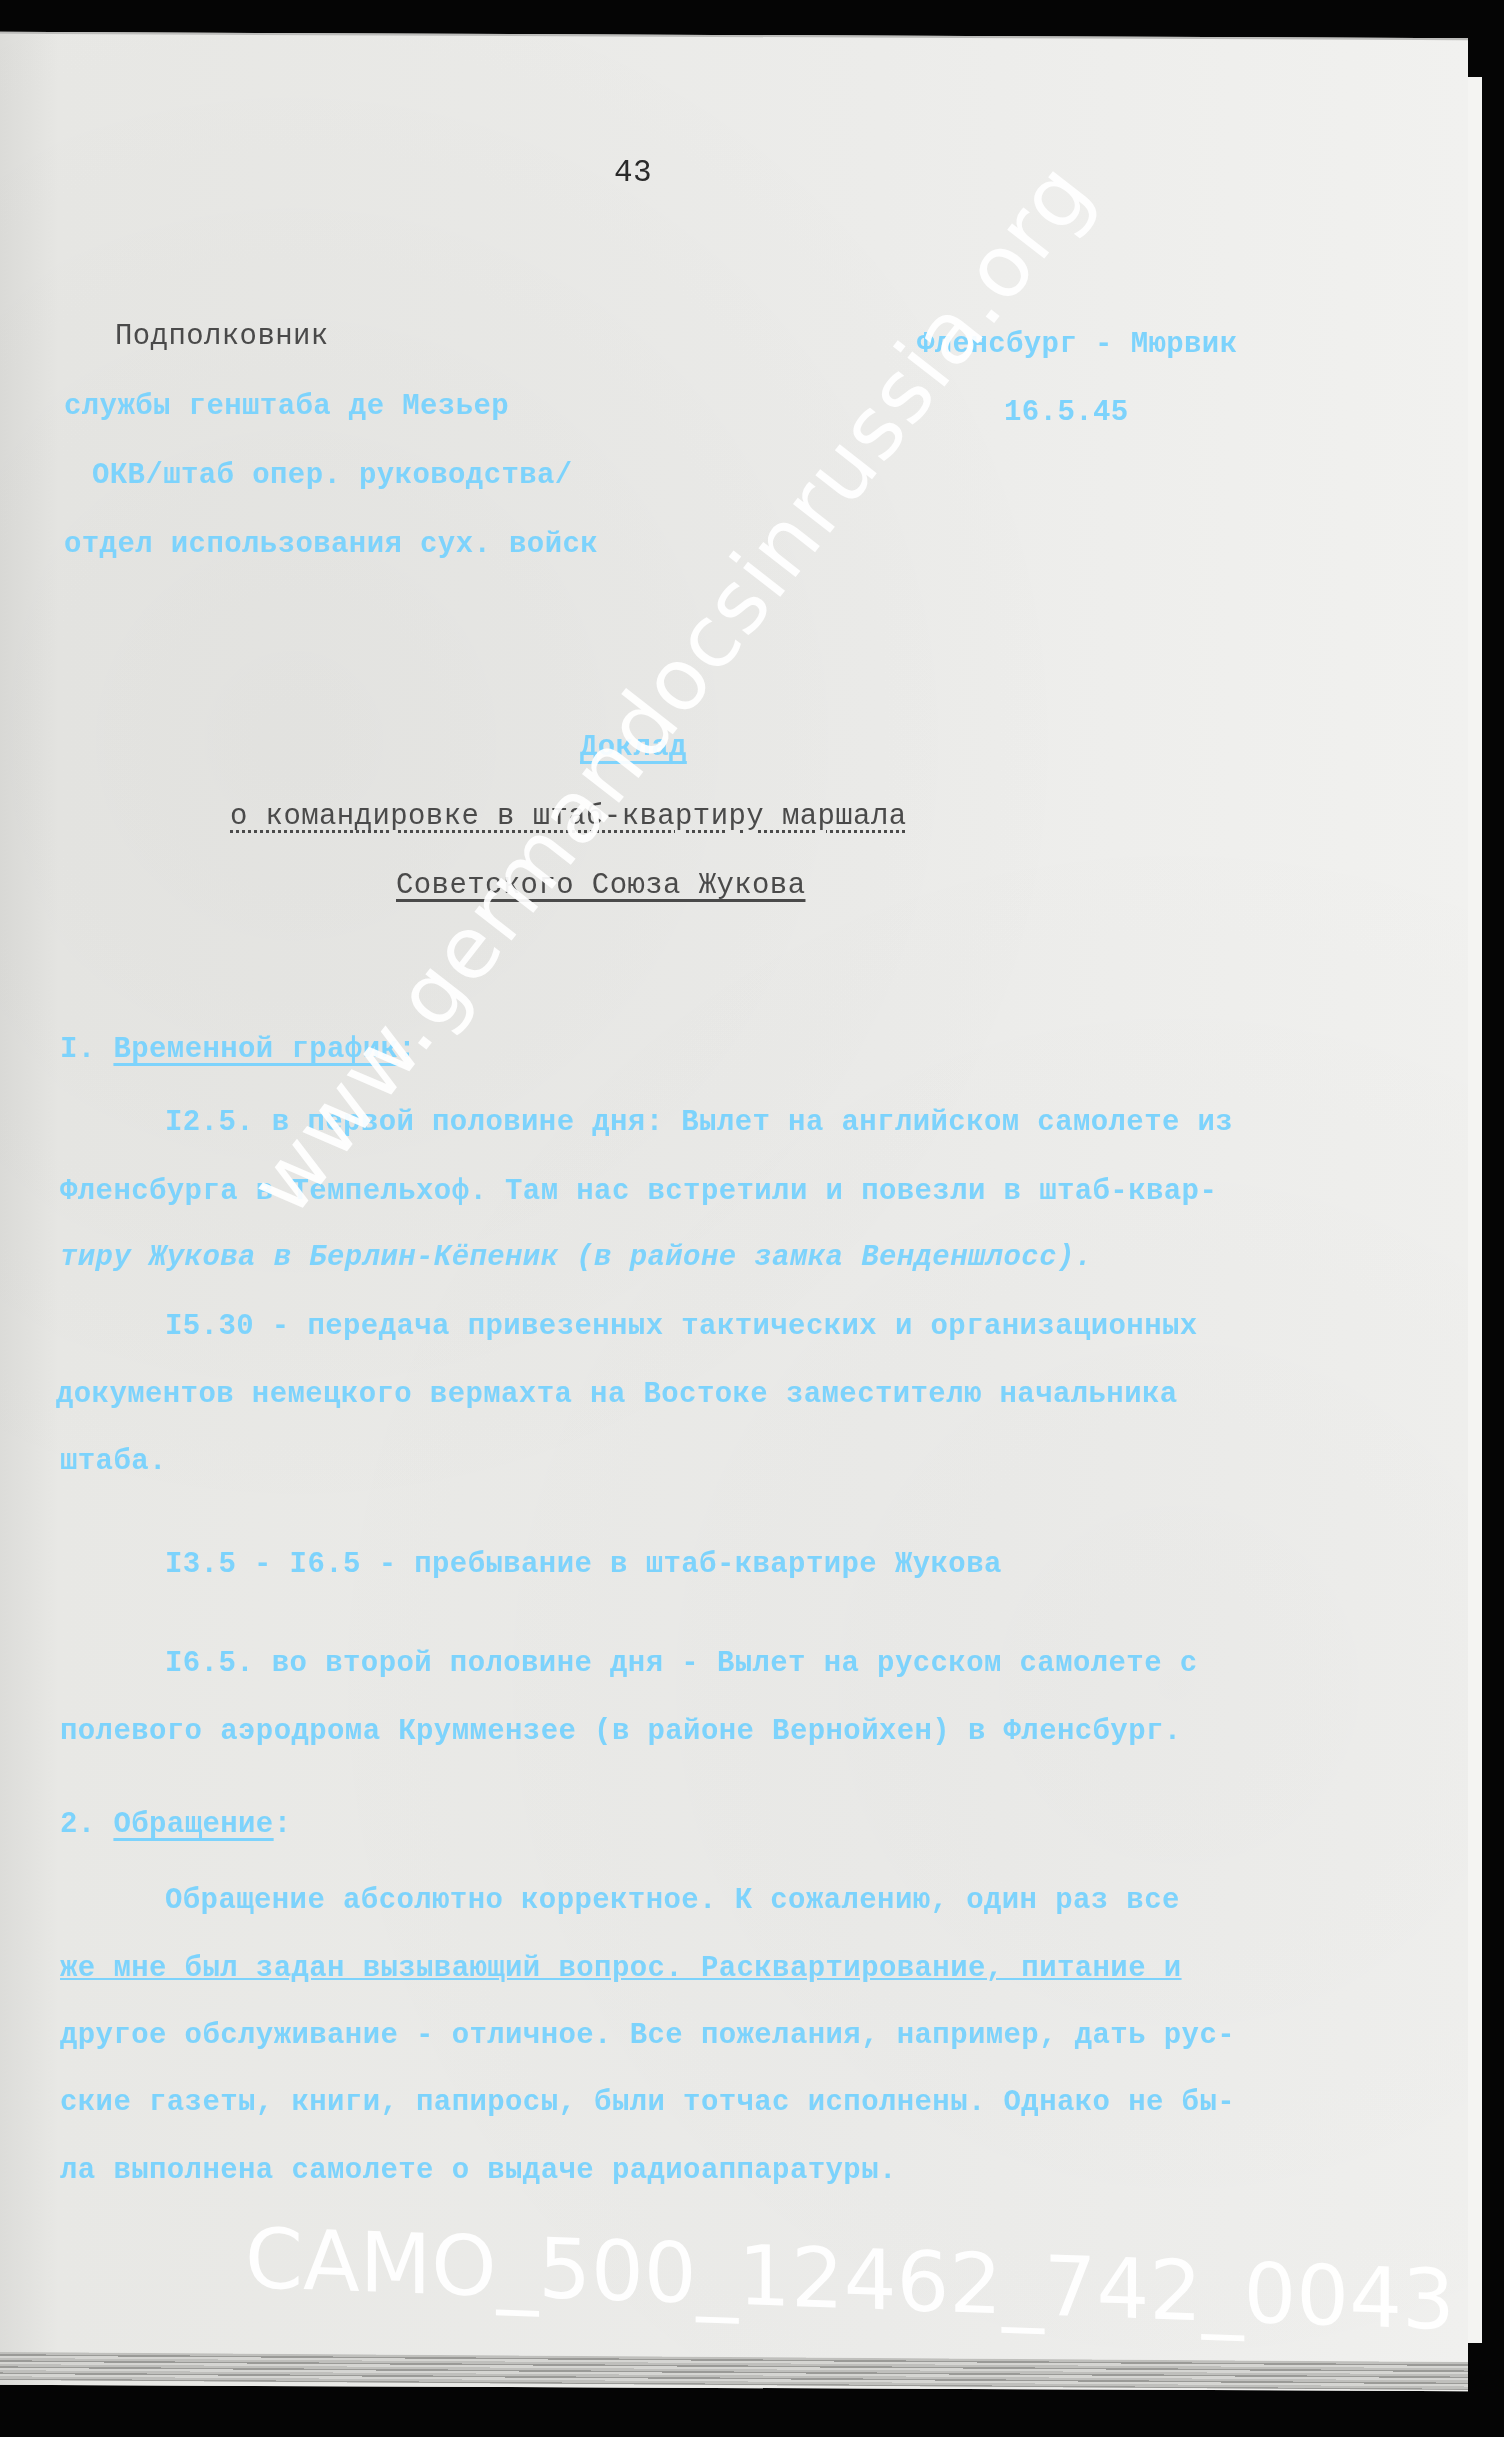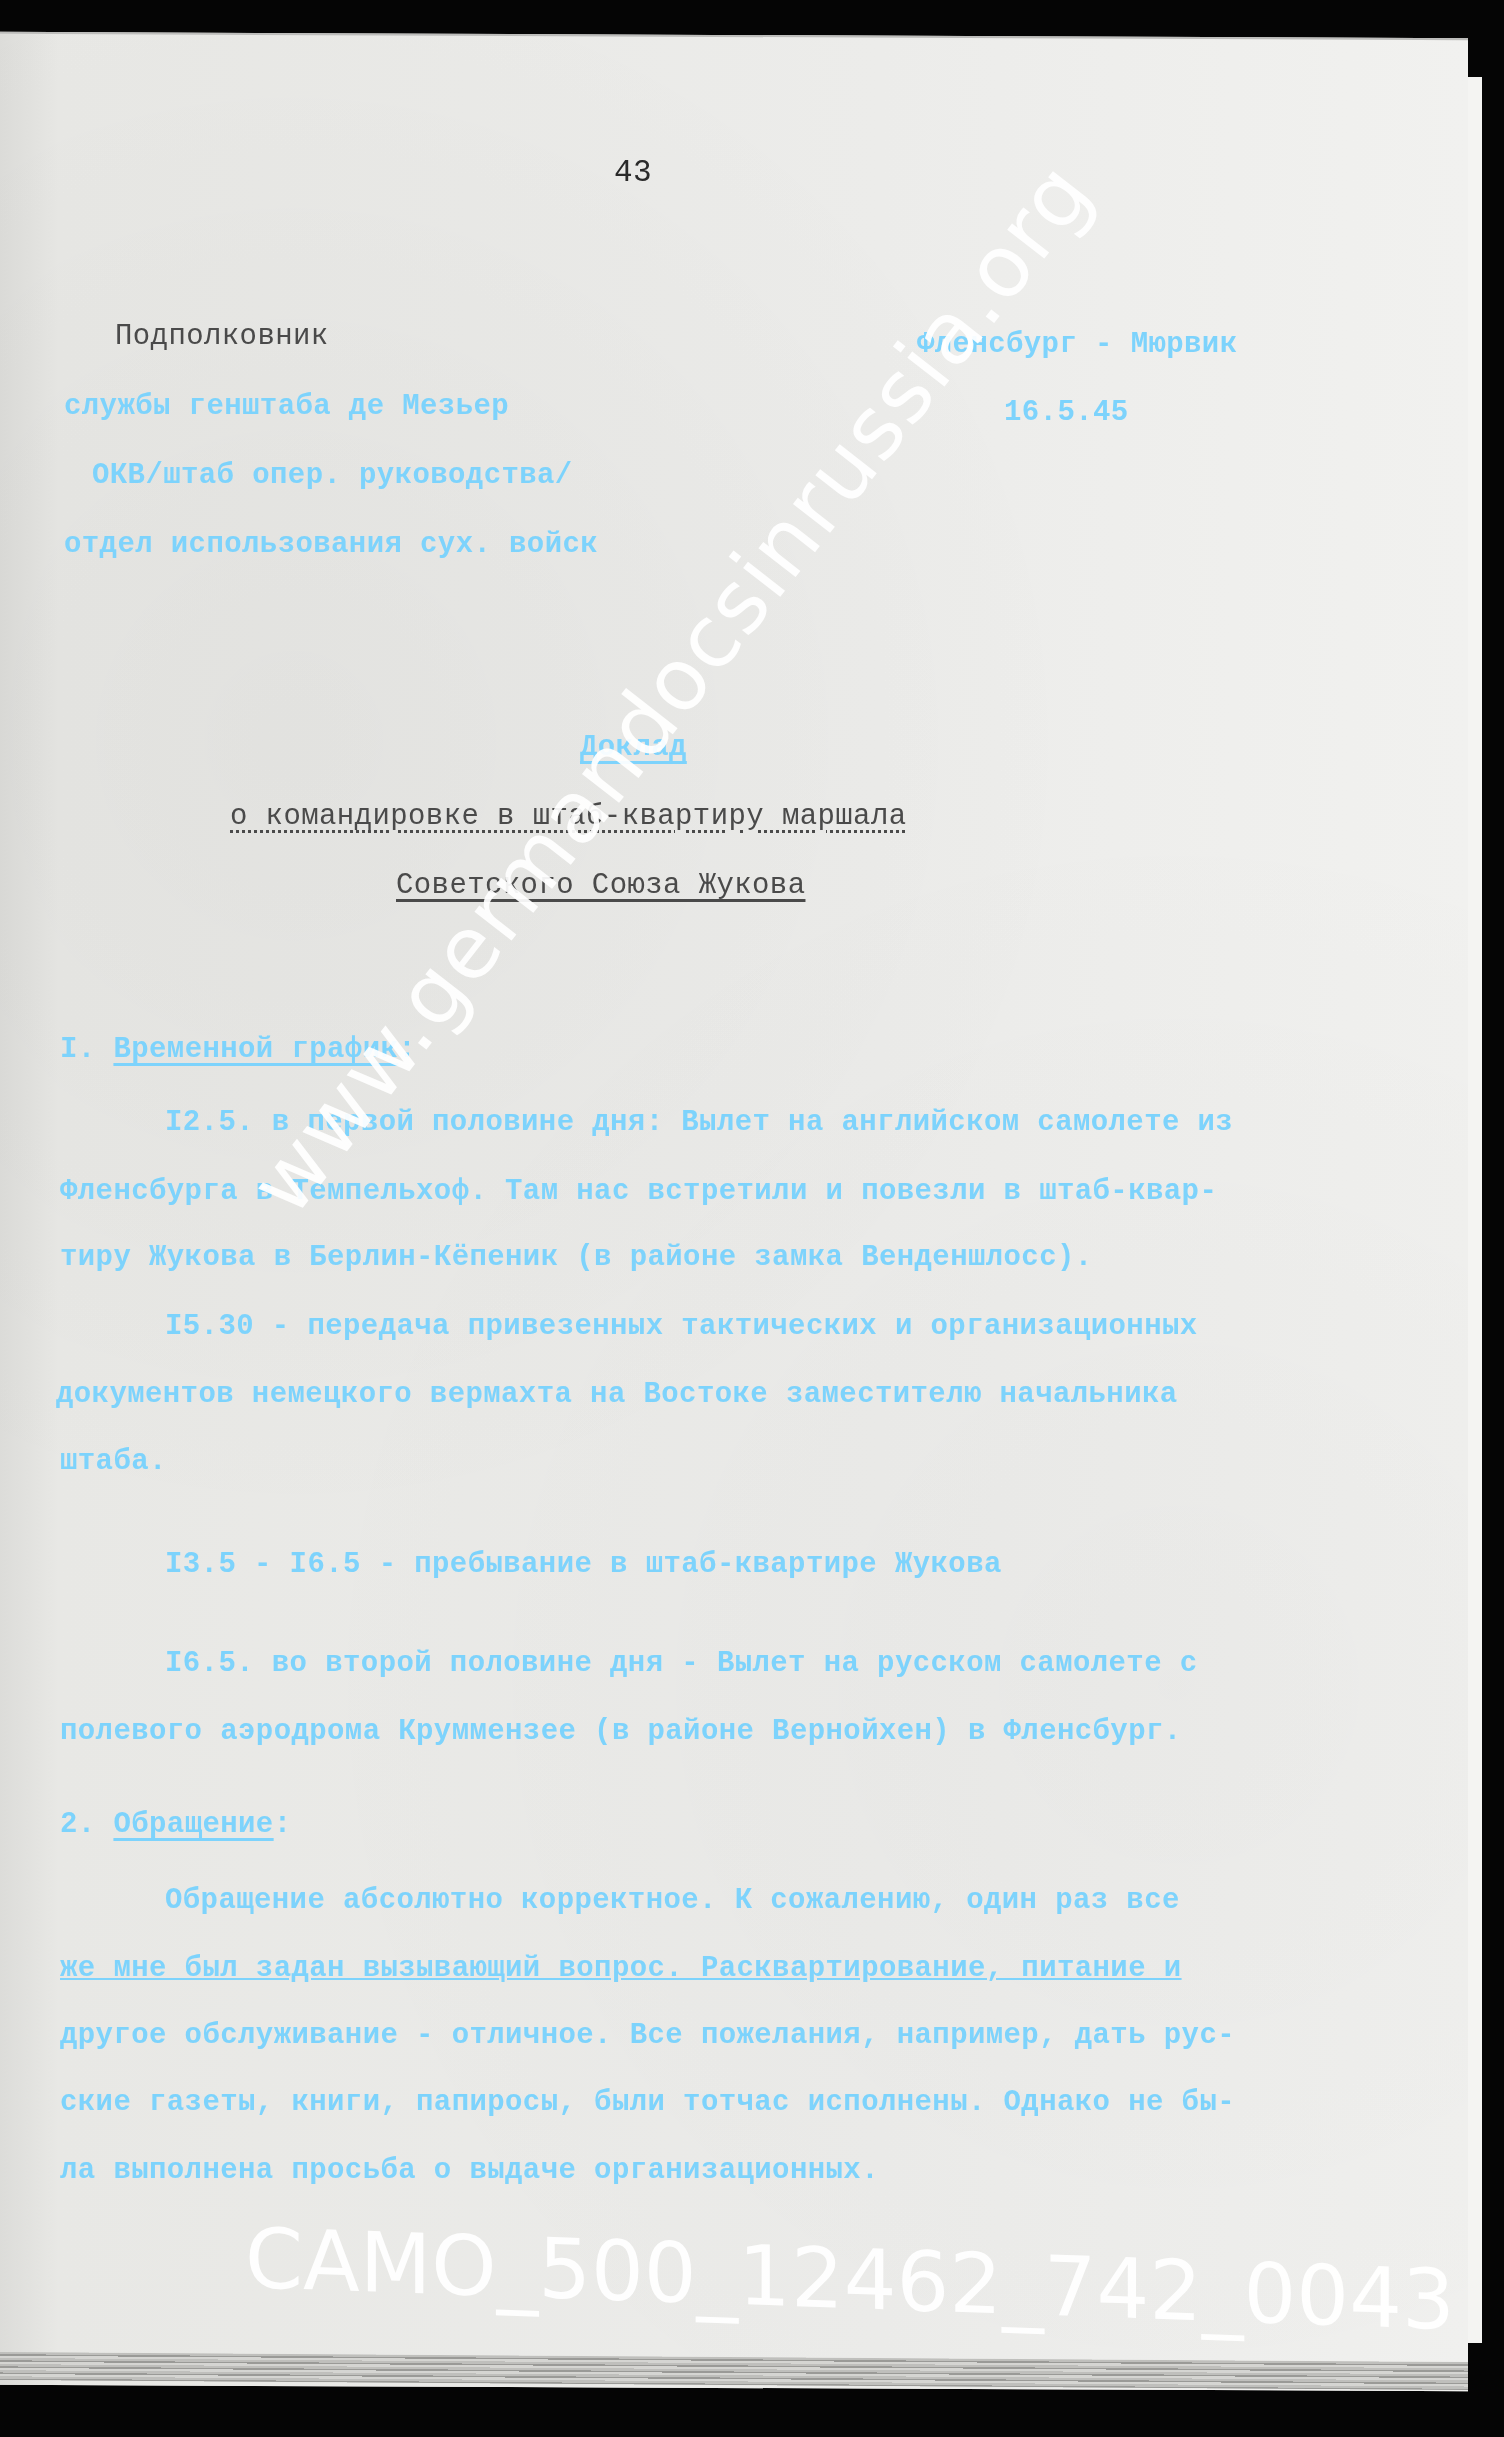--- a/index.html
+++ b/index.html
@@ -81,39 +81,39 @@
   <div class="t light u" style="left:396px; top:869px;">Советского Союза Жукова</div>
 </div>
 
 <div>
   <div class="t" style="left:60px; top:1033px;">
     <span>I.</span>
     <span class="u">Временной график</span><span>:</span>
   </div>
   <div class="t" style="left:165px; top:1106px;">I2.5. в первой половине дня: Вылет на английском самолете из</div>
   <div class="t" style="left:60px; top:1175px;">Фленсбурга в Темпельхоф. Там нас встретили и повезли в штаб-квар-</div>
-  <div class="t" style="left:60px; top:1241px;">тиру Жукова в Берлин-Кёпеник (в районе замка Венденшлосс).</div>
+  <div class="t" style="left:60px; top:1241px;font-style:italic;">тиру Жукова в Берлин-Кёпеник (в районе замка Венденшлосс).</div>
 
   <div class="t" style="left:165px; top:1310px;">I5.30 - передача привезенных тактических и организационных</div>
   <div class="t" style="left:56px; top:1378px;font-family:Liberation Mono, monospace;">документов немецкого вермахта на Востоке заместителю начальника</div>
   <div class="t" style="left:60px; top:1445px;">штаба.</div>
 
   <div class="t" style="left:165px; top:1548px;">I3.5 - I6.5 - пребывание в штаб-квартире Жукова</div>
 
   <div class="t" style="left:165px; top:1647px;">I6.5. во второй половине дня - Вылет на русском самолете с</div>
   <div class="t" style="left:60px; top:1715px;">полевого аэродрома Круммензее (в районе Вернойхен) в Фленсбург.</div>
 </div>
 
 <div>
   <div class="t" style="left:60px; top:1808px;">
     <span>2.</span>
     <span class="u">Обращение</span><span>:</span>
   </div>
   <div class="t" style="left:165px; top:1884px;">Обращение абсолютно корректное. К сожалению, один раз все</div>
   <div class="t" style="left:60px; top:1952px;text-decoration:underline;">же мне был задан вызывающий вопрос. Расквартирование, питание и</div>
   <div class="t" style="left:60px; top:2019px;">другое обслуживание - отличное. Все пожелания, например, дать рус-</div>
   <div class="t" style="left:60px; top:2086px;">ские газеты, книги, папиросы, были тотчас исполнены. Однако не бы-</div>
-  <div class="t" style="left:60px; top:2154px;">ла выполнена просьба о выдаче организационных.</div>
+  <div class="t" style="left:60px; top:2154px;">ла выполнена самолете о выдаче радиоаппаратуры.</div>
 </div>
 
 <div class="wm-diag">www.germandocsinrussia.org</div>
 <div class="wm-bottom">CAMO_500_12462_742_0043</div>
 
 
 </body></html>

